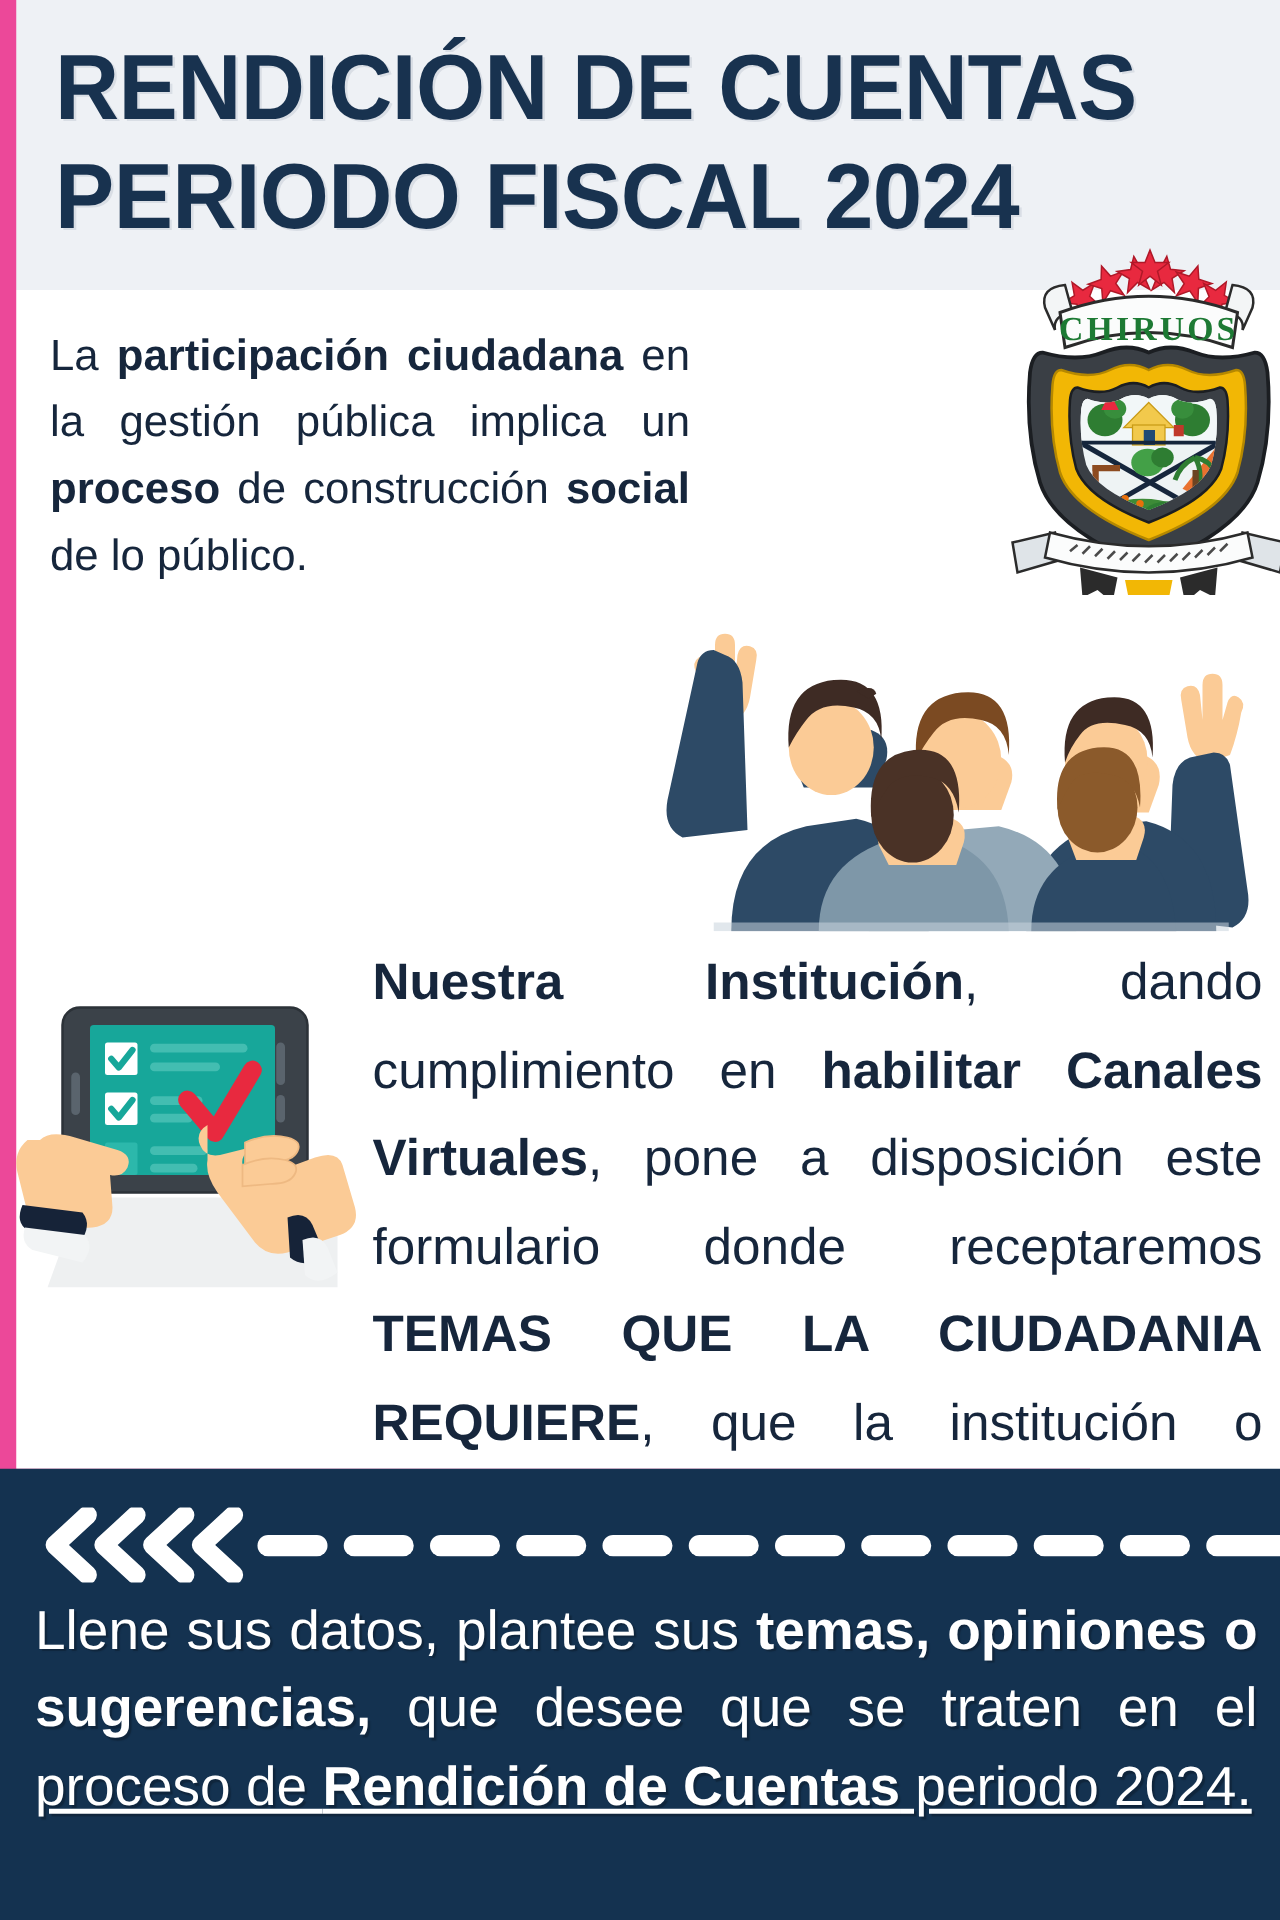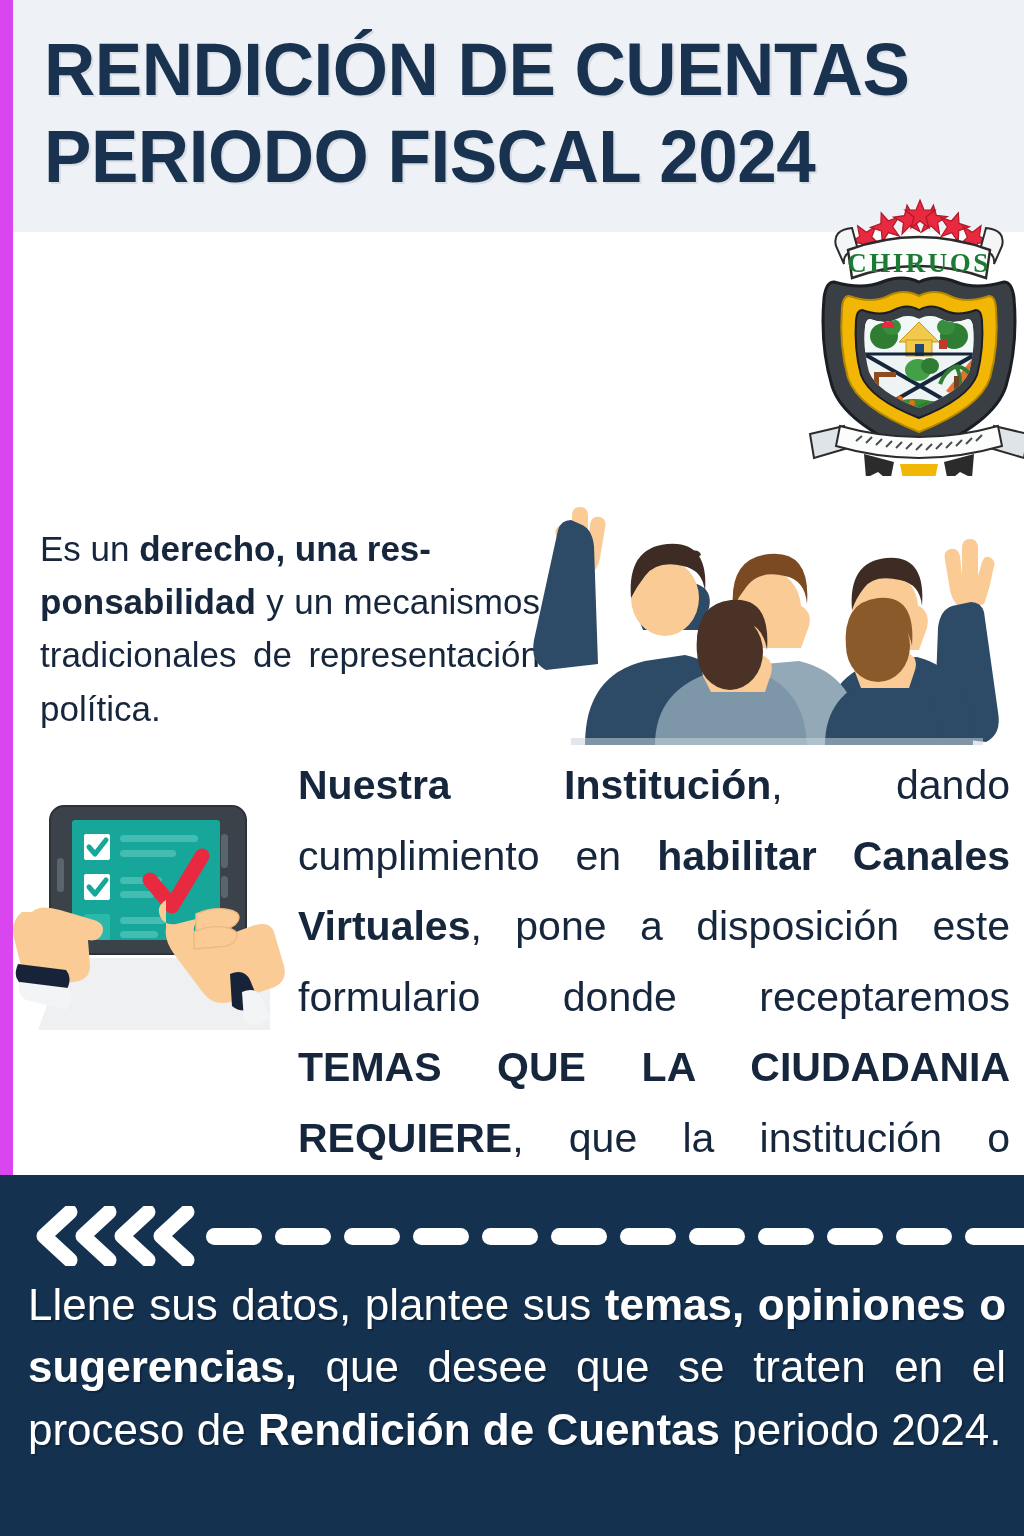--- a/index.html
+++ b/index.html
@@ -5,21 +5,21 @@
   * { margin:0; padding:0; box-sizing:border-box; }
   html, body {
     width:1024px; height:1536px;
     background:#ffffff;
     font-family:"Liberation Sans", sans-serif;
     overflow:hidden;
   }
   #poster {
     position:relative;
     width:872px; height:1536px;
-    background:#d946ef;
+    background:#ec4899;
     padding-left:47px;
   }
 
   
   .header-band {
     position:absolute; left:13px; top:0; width:1011px; height:232px;
     background:#eef1f5;
   }
   .title-block {
     position:absolute; left:44px; top:26px; width:900px;
@@ -99,21 +99,21 @@
     position:absolute; left:28px; top:1274px; width:978px;
     color:#ffffff;
     font-size:44px;
     line-height:1.42;
     text-align:justify;
     text-justify:inter-word;
     font-stretch:condensed;
     text-shadow:2px 2px 1px rgba(0,0,0,.25);
   }
   .footer-text b { font-weight:bold; }
-  .footer-text .lastline { text-align:right; }
+  .footer-text .lastline { text-align:right;text-decoration:underline; }
 </style>
 </head>
 <body>
 
 <div id="poster">
 
   <div class="header-band"></div>
 
   <div class="title-block">
     <span class="title-line">RENDICIÓN DE CUENTAS</span>
@@ -205,24 +205,24 @@
       </g>
 
       <polygon points="68,268 98,276 94,296 82,286 70,292" fill="#2b2b2b"></polygon>
       <polygon points="178,268 148,276 152,296 164,286 176,292" fill="#2b2b2b"></polygon>
       <polygon points="104,278 142,278 138,298 123,290 108,298" fill="#f2b705"></polygon>
     </svg>
   </div>
 
   <div class="body-area"></div>
 
-
-  <p class="para" id="para2">
-    Es un <b>derecho, una res-<br>ponsabilidad</b> y un mecanismos tradicionales de representación política.
+  <p class="para" id="para1">
+    La <b>participación ciudadana</b> en la gestión pública implica un <b>proceso</b> de construcción <b>social</b> de lo público.
   </p>
+
 
   <p class="para" id="para3">
     <b>Nuestra Institución</b>, dando cumplimiento en <b>habilitar Canales Virtuales</b>, pone a disposición este formulario donde receptaremos <b>TEMAS QUE LA CIUDADANIA REQUIERE</b>, que la institución o autoridad presente en la Rendición de Cuentas 2024, previo a Deliberación Pública.
   </p>
 
   <div class="people">
     <svg viewBox="0 0 500 295" xmlns="http://www.w3.org/2000/svg">
 
       <path d="M32 88 q-4 -8 2 -12 q6 -4 9 4 l4 14 v-28 q0 -9 8 -9 q8 0 8 9 v28 l2 -20 q2 -9 10 -7 q7 2 5 11 l-5 30 q-3 16 -16 20 l-18 -6 q-6 -16 -9 -34 z" fill="#fbcb96"></path>
       <path d="M30 64 q-6 -6 -13 2 l-1 2 v0" fill="none"></path>

